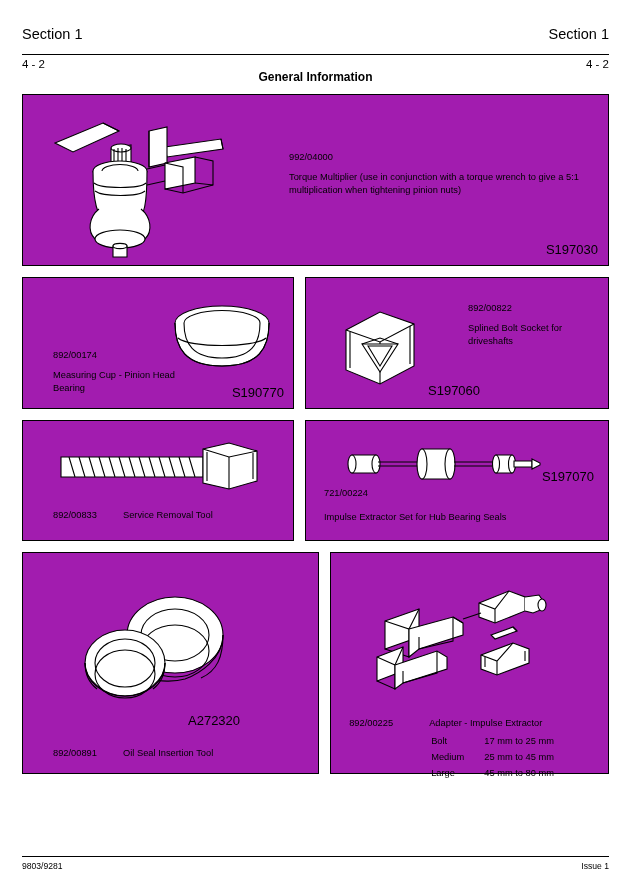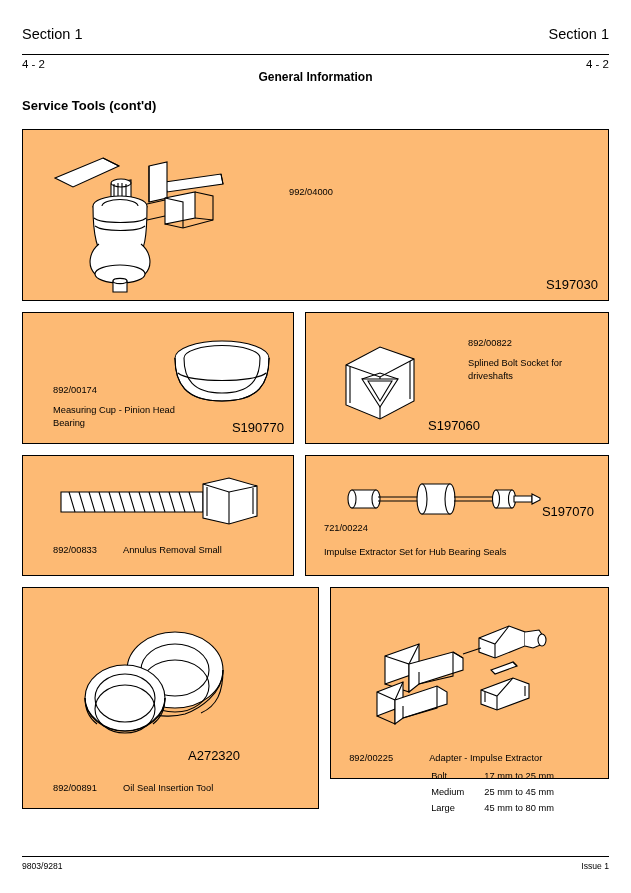--- a/index.html
+++ b/index.html
@@ -75,21 +75,21 @@
   }
   
   .panels {
     margin-top: 16px;
     position: relative;
   }
   .panel {
     border: 1px solid #000;
     box-sizing: border-box;
     position: relative;
-    background: #fdba74;
+    background: #a21caf;
   }
   .row {
     display: flex;
     gap: 11px;
     margin-bottom: 11px;
   }
   .cap {
     position: absolute;
     font-size: 9.3px;
     line-height: 1.35;
@@ -143,21 +143,20 @@
     <div class="hdr-left">Section 1</div>
     <div class="hdr-center">General Information</div>
     <div class="hdr-right">Section 1</div>
   </div>
   <hr class="rule">
   <div class="subhdr-row">
     <div class="sub-left">4 - 2</div>
     <div class="sub-right">4 - 2</div>
   </div>
 
-  <div class="section-title">Service Tools (cont'd)</div>
 
   <div class="panels">
 
     <div class="row">
       <div class="panel" style="width:587px;height:172px;">
         <div class="art" style="left:22px;top:10px;">
           <svg width="215" height="155" viewBox="0 0 215 155">
             <g fill="none" stroke="#000" stroke-width="1.1">
 
               <path d="M10 38 L58 18 L74 26 L28 47 Z" fill="#fff"></path>
@@ -190,20 +189,22 @@
               <path d="M120 58 L150 52 L150 78 L120 84 Z" fill="#fff"></path>
               <path d="M150 52 L168 56 L168 80 L150 78"></path>
               <path d="M120 84 L138 88 L168 80"></path>
               <path d="M138 88 L138 62 L120 58"></path>
 
               <path d="M102 64 L120 60 M102 80 L120 76"></path>
             </g>
           </svg>
         </div>
         <div class="code" style="left:266px;top:56px;">992/04000</div>
+        <div class="cap" style="left:266px;top:76px;width:300px;">Torque Multiplier (use in conjunction with a torque wrench to give a 5:1
+multiplication when tightening pinion nuts)</div>
         <div class="sref" style="right:10px;bottom:8px;">S197030</div>
       </div>
     </div>
 
     <div class="row">
       <div class="panel" style="width:272px;height:132px;">
         <div class="art" style="left:142px;top:20px;">
           <svg width="115" height="90" viewBox="0 0 115 90">
             <g fill="none" stroke="#000" stroke-width="1.1">
               <ellipse cx="57" cy="25" rx="47" ry="17" fill="#fff"></ellipse>
@@ -253,21 +254,21 @@
               <path d="M16 20 L22 40 M26 20 L32 40 M36 20 L42 40 M46 20 L52 40 M56 20 L62 40 M66 20 L72 40 M76 20 L82 40 M86 20 L92 40 M96 20 L102 40 M106 20 L112 40 M116 20 L122 40 M126 20 L132 40 M136 20 L142 40"></path>
 
               <path d="M150 12 L176 6 L204 14 L204 44 L176 52 L150 46 Z" fill="#fff"></path>
               <path d="M150 12 L176 20 L204 14"></path>
               <path d="M176 20 L176 52"></path>
               <path d="M154 15 L154 44 M200 16 L200 42"></path>
             </g>
           </svg>
         </div>
         <div class="code" style="left:30px;top:88px;">892/00833</div>
-        <div class="cap" style="left:100px;top:88px;width:160px;">Annulus Removal Small</div>
+        <div class="cap" style="left:100px;top:88px;width:160px;">Service Removal Tool</div>
       </div>
 
       <div class="panel" style="width:304px;height:121px;">
         <div class="art" style="left:40px;top:16px;">
           <svg width="200" height="56" viewBox="0 0 200 56">
             <g fill="none" stroke="#000" stroke-width="1.1">
 
               <path d="M6 18 L30 18 L30 36 L6 36 Z" fill="#fff"></path>
               <ellipse cx="6" cy="27" rx="4" ry="9" fill="#fff"></ellipse>
               <ellipse cx="30" cy="27" rx="4" ry="9" fill="#fff"></ellipse>
@@ -313,21 +314,21 @@
               <path d="M10 84 C10 100 28 117 50 117 C72 117 90 100 90 84"></path>
               <ellipse cx="50" cy="95" rx="30" ry="24" fill="none"></ellipse>
             </g>
           </svg>
         </div>
         <div class="sref" style="left:165px;top:160px;">A272320</div>
         <div class="code" style="left:30px;top:194px;">892/00891</div>
         <div class="cap" style="left:100px;top:194px;width:160px;">Oil Seal Insertion Tool</div>
       </div>
 
-      <div class="panel" style="width:304px;height:192px;">
+      <div class="panel" style="width:304px;height:222px;">
         <div class="art" style="left:32px;top:26px;">
           <svg width="190" height="125" viewBox="0 0 190 125">
             <g fill="none" stroke="#000" stroke-width="1.1">
 
               <path d="M22 42 L56 30 L56 58 L22 70 Z" fill="#fff"></path>
               <path d="M22 42 L46 50 L56 30 M46 50 L46 78 L22 70"></path>
               <path d="M46 50 L90 38 L100 44 L100 56 L56 70 L46 78 Z" fill="#fff"></path>
               <path d="M56 58 L56 70 M90 38 L90 62 L56 70"></path>
               <path d="M90 38 L100 44"></path>
 

